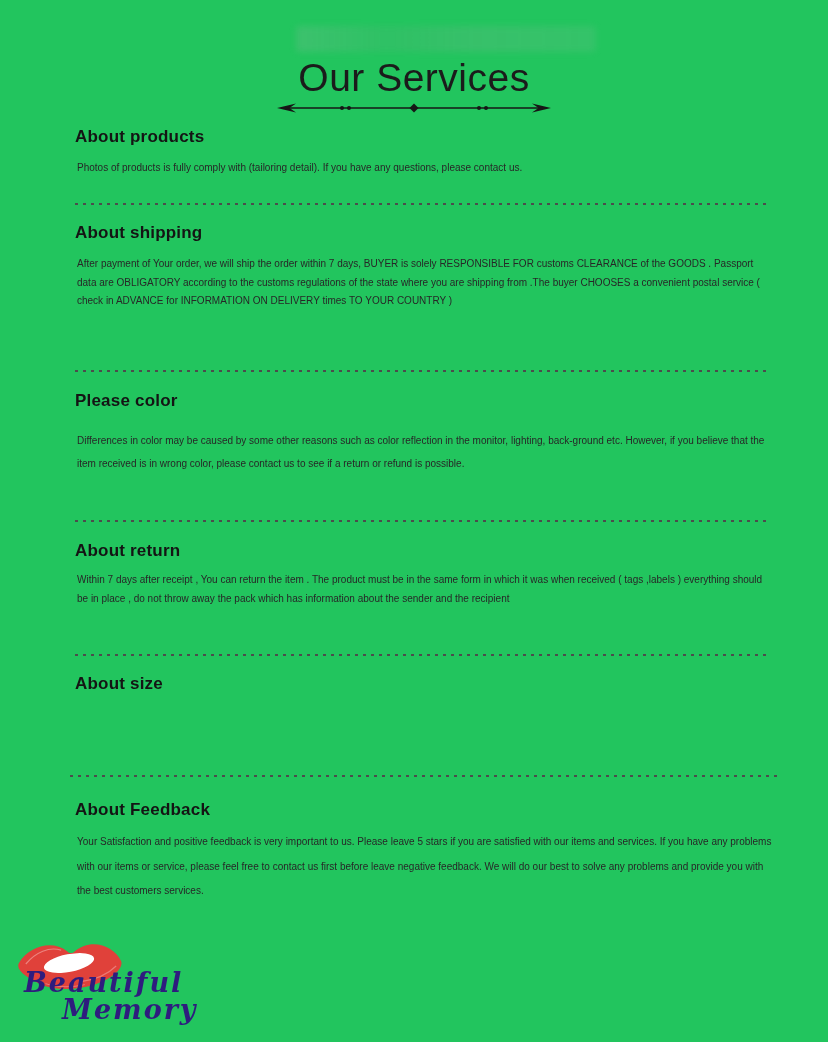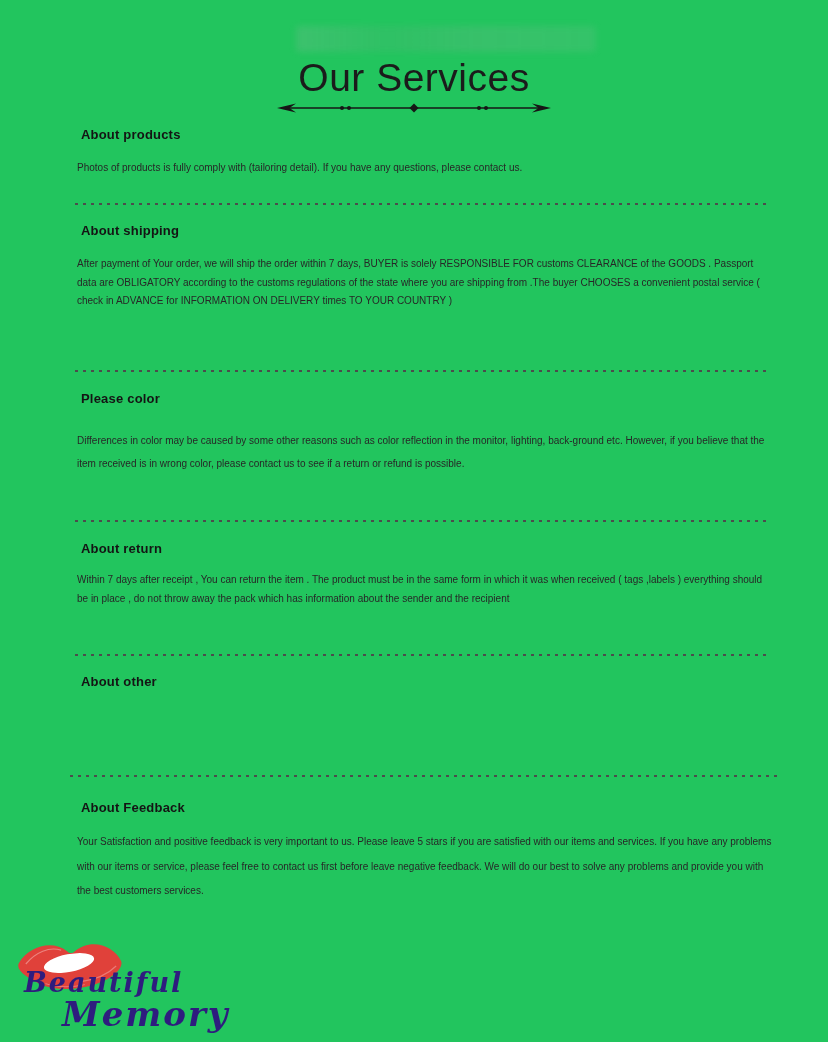--- a/index.html
+++ b/index.html
@@ -19,22 +19,22 @@
     position:absolute;top:56px;left:0;width:100%;
     text-align:center;
     font-size:39px;font-weight:400;color:#1b1b1b;
     letter-spacing:.5px;
   }
   .title-divider{
     position:absolute;top:100px;left:50%;transform:translateX(-50%);
     width:276px;height:16px;
   }
   .sec-heading{
-    position:absolute;left:81px;
-    font-size:13px;font-weight:700;color:#141414;letter-spacing:.2px;
+    position:absolute;left:75px;
+    font-size:17px;font-weight:700;color:#141414;letter-spacing:.2px;
   }
   .sec-body{
     position:absolute;left:77px;width:697px;
     font-size:10px;color:#272727;
   }
   .lh-normal{line-height:18.5px;}
   .lh-wide{line-height:23px;}
   .lh-xwide{line-height:24.5px;}
   .sep{
     position:absolute;left:75px;width:693px;height:2px;
@@ -43,21 +43,21 @@
   .sep-wide{left:70px;width:712px;}
   .brand{position:absolute;left:0;top:930px;width:230px;height:110px;}
   .lips-icon{position:absolute;left:16px;top:8px;width:108px;height:52px;}
   .brand-line{
     position:absolute;
     font-family:"DejaVu Serif","Liberation Serif",serif;
     font-style:italic;font-weight:700;
     color:#2e1c7e;letter-spacing:2px;
   }
   .brand-line1{left:24px;top:37px;font-size:27px;font-style:italic;}
-  .brand-line2{left:62px;top:64px;font-size:34px;}
+  .brand-line2{left:62px;top:64px;font-size:27px;}
 </style>
 </head>
 <body>
 
 <div class="page">
 
   <div class="ghost-artifact"></div>
 
   <div class="page-title">Our Services</div>
 
@@ -81,21 +81,21 @@
   <div class="sep" style="top:370px"></div>
 
   <div class="sec-heading" style="top:391px">Please color</div>
   <div class="sec-body lh-wide" style="top:429px">Differences in color may be caused by some other reasons such as color reflection in the monitor, lighting, back-ground etc. However, if you believe that the item received is in wrong color,  please contact us to see if a return or refund is possible.</div>
   <div class="sep" style="top:520px"></div>
 
   <div class="sec-heading" style="top:541px">About return</div>
   <div class="sec-body lh-normal" style="top:571px">Within 7 days after receipt , You can return the item . The product must be in the same form in which it was when received ( tags ,labels ) everything should be in place , do not throw away the pack which has information about the sender and the recipient</div>
   <div class="sep" style="top:654px"></div>
 
-  <div class="sec-heading" style="top:674px">About other</div>
+  <div class="sec-heading" style="top:674px">About size</div>
   <div class="sep sep-wide" style="top:775px"></div>
 
   <div class="sec-heading" style="top:800px">About Feedback</div>
   <div class="sec-body lh-xwide" style="top:830px">Your Satisfaction and positive feedback is very important to us. Please leave 5 stars if you are satisfied with our items and services. If you have any problems with our items or service, please feel free to contact us first before leave negative feedback. We will do our best to solve any problems and provide you with the best customers services.</div>
 
   <div class="brand">
     <svg class="lips-icon" viewBox="0 0 110 52">
       <path d="M3,25 C13,8 37,1 52,13 C54.5,15.5 57.5,15.5 60,13 C76,-1 100,7 107,23
                C110,30 98,42 77,48 C58,53 38,53 24,46 C12,40.5 -1,32 3,25 Z" fill="#e0413a"></path>
       <ellipse cx="54" cy="25" rx="26" ry="9" transform="rotate(-11 54 25)" fill="#ffffff"></ellipse>

